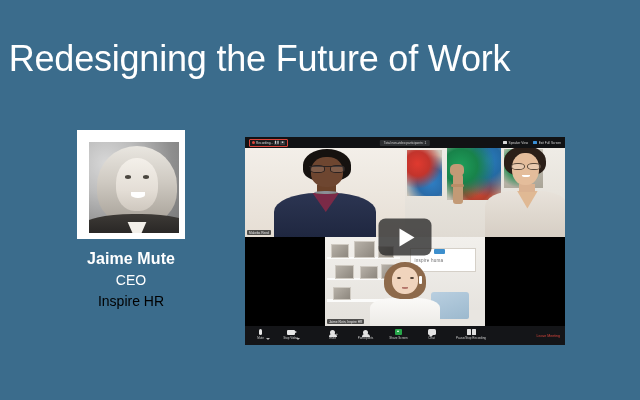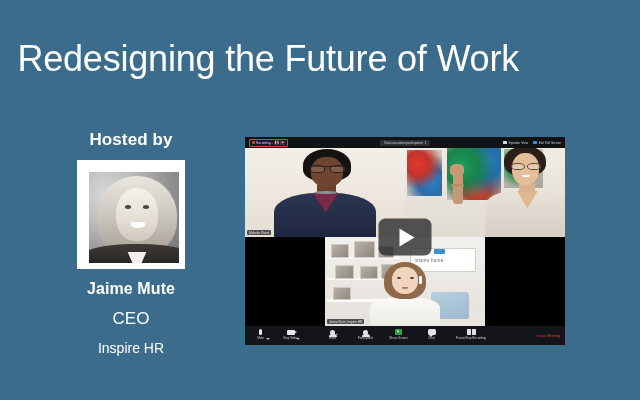--- a/index.html
+++ b/index.html
@@ -12,21 +12,21 @@
   }
   #slide{
     position:absolute;inset:0;
     width:640px;height:400px;
     background:#3b6c8c;
   }
 
   
   #title{
     position:absolute;top:38px;left:0;width:519px;
-    text-align:right;
+    text-align:center;
     color:#ffffff;
     font-size:36px;
     font-weight:400;
     letter-spacing:-0.2px;
     white-space:nowrap;
   }
 
   
   #host-panel{
     position:absolute;left:48px;top:130px;width:166px;
@@ -86,22 +86,22 @@
   }
   .photo-collar{
     position:absolute;left:40%;bottom:0;width:20%;height:18%;
     background:#f2efe9;
     clip-path:polygon(0 0, 100% 0, 60% 100%, 40% 100%);
   }
   #host-name{
     color:#ffffff;font-size:16px;font-weight:bold;
     margin:11px 0 1px 0;letter-spacing:0.1px;
   }
-  #host-role{color:#ffffff;font-size:17px;margin:11px;line-height:1.18;}
-  #host-org{color:#ffffff;font-size:14px;margin:0;line-height:1.18;}
+  #host-role{color:#ffffff;font-size:14px;margin:4px;line-height:1.18;}
+  #host-org{color:#000000;font-size:14px;margin:0;line-height:1.18;}
 
   
   #video-player{
     position:absolute;left:245px;top:137px;
     width:320px;height:208px;
     background:#000000;
     overflow:hidden;
   }
 
   
@@ -283,21 +283,20 @@
   #leave-meeting{color:#d9453b;font-size:3.6px;cursor:pointer;white-space:nowrap;}
 </style>
 </head>
 <body>
 
 <div id="slide">
 
   <div id="title">Redesigning the Future of Work</div>
 
   <div id="host-panel">
-    <div id="hosted-by">Hosted by</div>
 
     <div id="host-photo-frame">
       <div id="host-photo">
         <div class="photo-bg"></div>
         <div class="photo-hair"></div>
         <div class="photo-face"></div>
         <div class="photo-eye l"></div>
         <div class="photo-eye r"></div>
         <div class="photo-smile"></div>
         <div class="photo-shoulders"></div>

